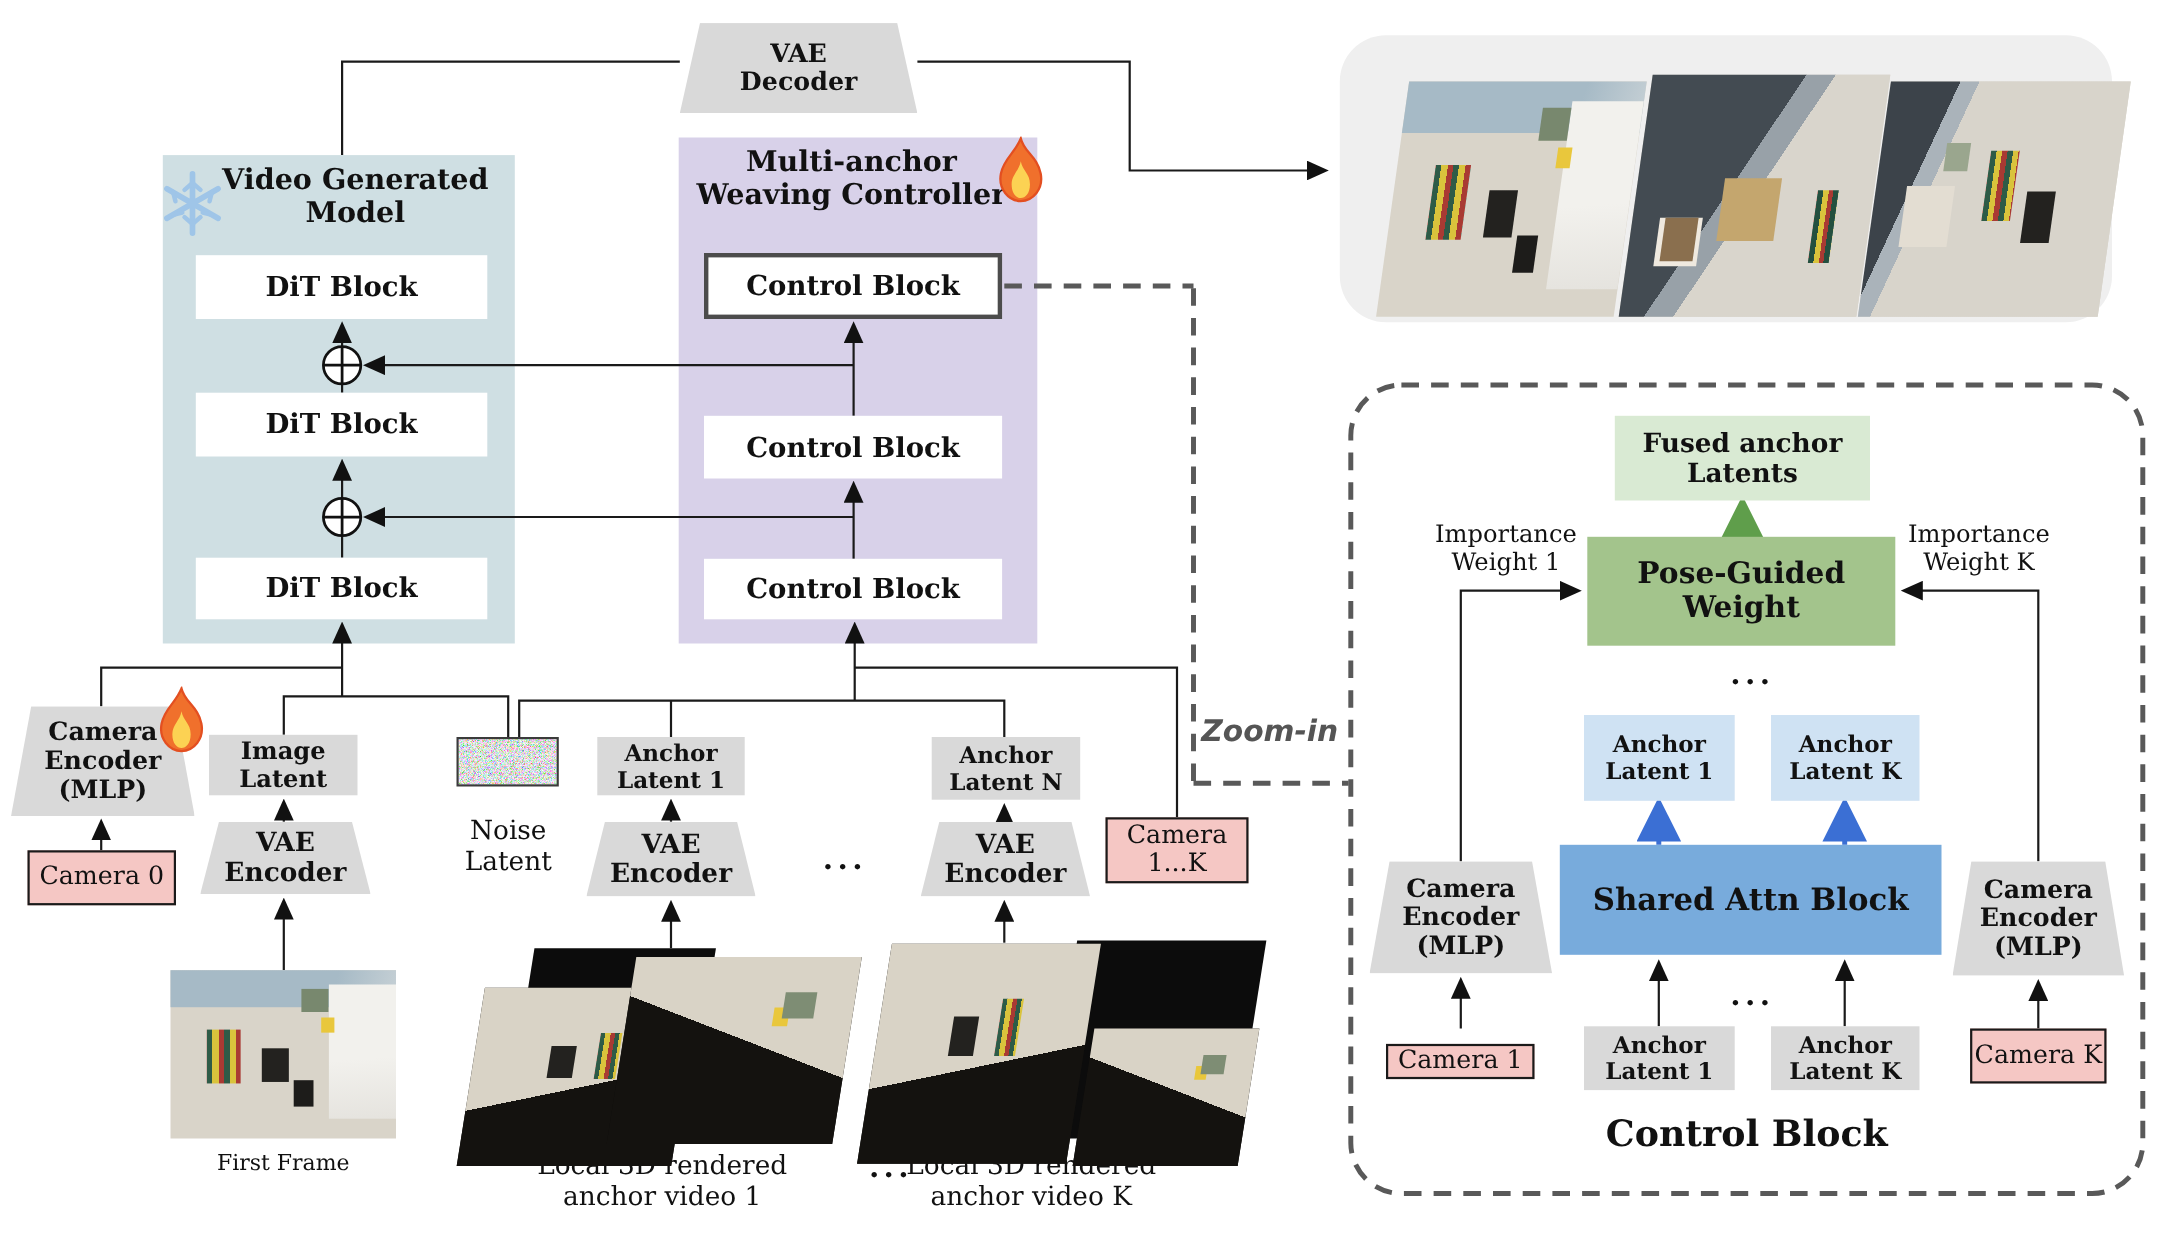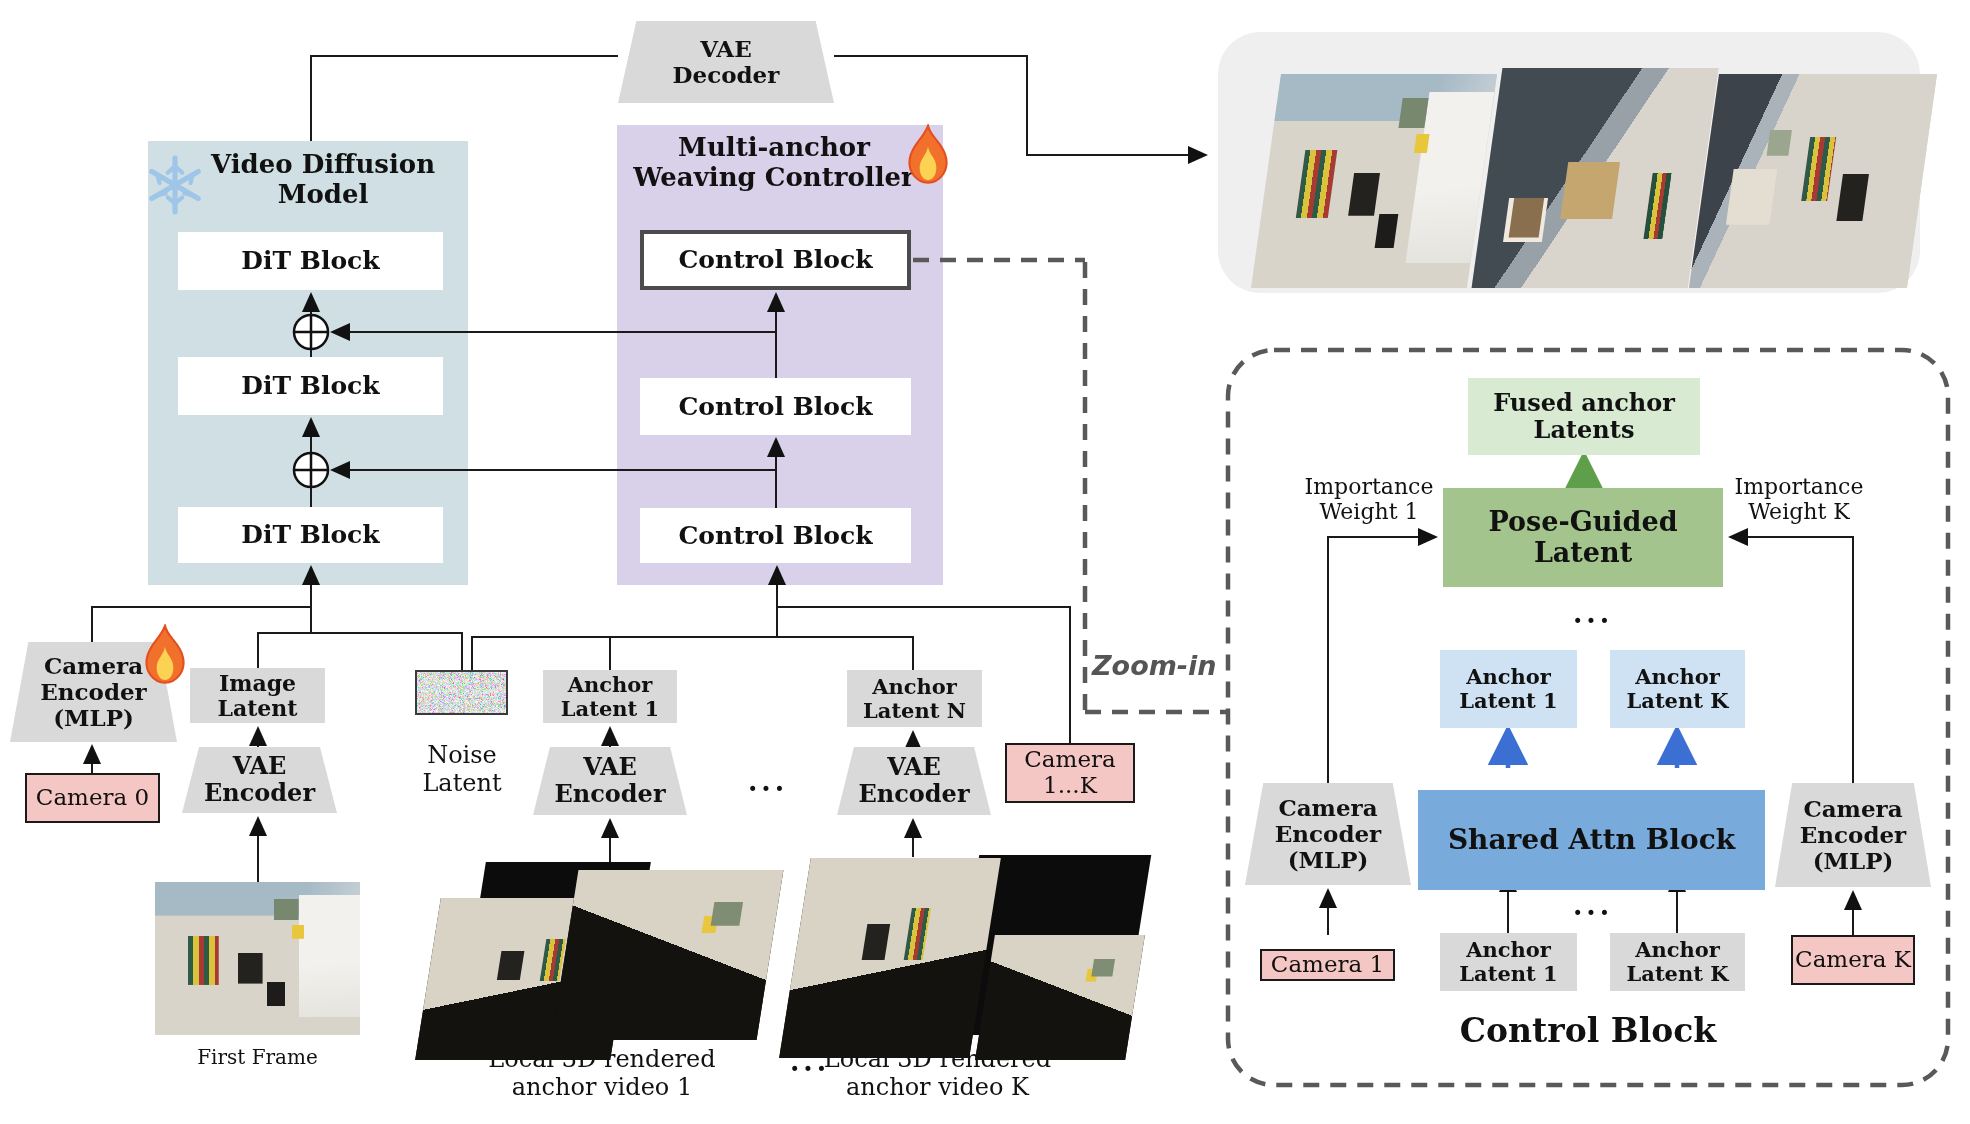--- a/index.html
+++ b/index.html
@@ -151,21 +151,21 @@
       <path d="M913 260 H1085"></path>
       <path d="M1085 262 V712"></path>
       <path d="M1085 712 H1226"></path>
       <rect x="1228" y="350" width="720" height="735" rx="46"></rect>
     </g>
   </svg>
 
   <div class="box gray trapD b" style="left:618px;top:21px;width:216px;height:82px;font-size:23px;">VAE
 Decoder</div>
 
-  <div class="lbl b" style="left:178px;top:150px;width:290px;font-size:26px;">Video Diffusion
+  <div class="lbl b" style="left:178px;top:150px;width:290px;font-size:26px;">Video Generated
 Model</div>
   <div class="lbl" style="left:144px;top:136px;">
     <svg width="62" height="62" viewBox="0 0 60 60" stroke="#9fc5e8" stroke-width="5" stroke-linecap="round" fill="none">
       <path d="M30 4 V56 M7.5 17 L52.5 43 M7.5 43 L52.5 17"></path>
       <path d="M30 12 L23 18 M30 12 L37 18 M30 48 L23 42 M30 48 L37 42" stroke-width="4"></path>
       <path d="M13 20 L15 28 M13 40 L21 38 M47 20 L45 28 M47 40 L39 38" stroke-width="4"></path>
     </svg>
   </div>
   <div class="box white b" style="left:178px;top:232px;width:265px;height:58px;font-size:25px;">DiT Block</div>
   <div class="box white b" style="left:178px;top:357px;width:265px;height:58px;font-size:25px;">DiT Block</div>
@@ -244,34 +244,34 @@
 
   <div class="lbl zoomin" style="left:1092px;top:650px;width:130px;text-align:left;">Zoom-in</div>
 
   <div class="ph ph-room skew" style="left:1266px;top:74px;width:216px;height:214px;"></div>
   <div class="ph ph-gv2 skew" style="left:1487px;top:68px;width:216px;height:220px;"></div>
   <div class="ph ph-gv3 skew" style="left:1704px;top:74px;width:218px;height:214px;"></div>
 
   <div class="box b" style="left:1468px;top:378px;width:232px;height:77px;font-size:24px;background:#d9ead3;">Fused anchor
 Latents</div>
   <div class="box b" style="left:1443px;top:488px;width:280px;height:99px;font-size:27px;background:#a3c48c;">Pose-Guided
-Latent</div>
+Weight</div>
   <div class="lbl" style="left:1298px;top:474px;width:142px;font-size:22px;">Importance
 Weight 1</div>
   <div class="lbl" style="left:1728px;top:474px;width:142px;font-size:22px;">Importance
 Weight K</div>
 
   <div class="lbl dots" style="left:1550px;top:598px;width:86px;">...</div>
 
   <div class="box b" style="left:1440px;top:650px;width:137px;height:78px;font-size:21px;background:#cfe2f3;">Anchor
 Latent 1</div>
   <div class="box b" style="left:1610px;top:650px;width:135px;height:78px;font-size:21px;background:#cfe2f3;">Anchor
 Latent K</div>
 
-  <div class="box b" style="left:1418px;top:768px;width:347px;height:100px;font-size:28px;background:#78abdc;margin-top:22px;">Shared Attn Block</div>
+  <div class="box b" style="left:1418px;top:768px;width:347px;height:100px;font-size:28px;background:#78abdc;">Shared Attn Block</div>
 
   <div class="lbl dots" style="left:1550px;top:890px;width:86px;">...</div>
 
   <div class="box gray trap b" style="left:1245px;top:783px;width:166px;height:102px;font-size:23px;">Camera
 Encoder
 (MLP)</div>
   <div class="box gray trap b" style="left:1775px;top:783px;width:156px;height:104px;font-size:23px;">Camera
 Encoder
 (MLP)</div>
 

